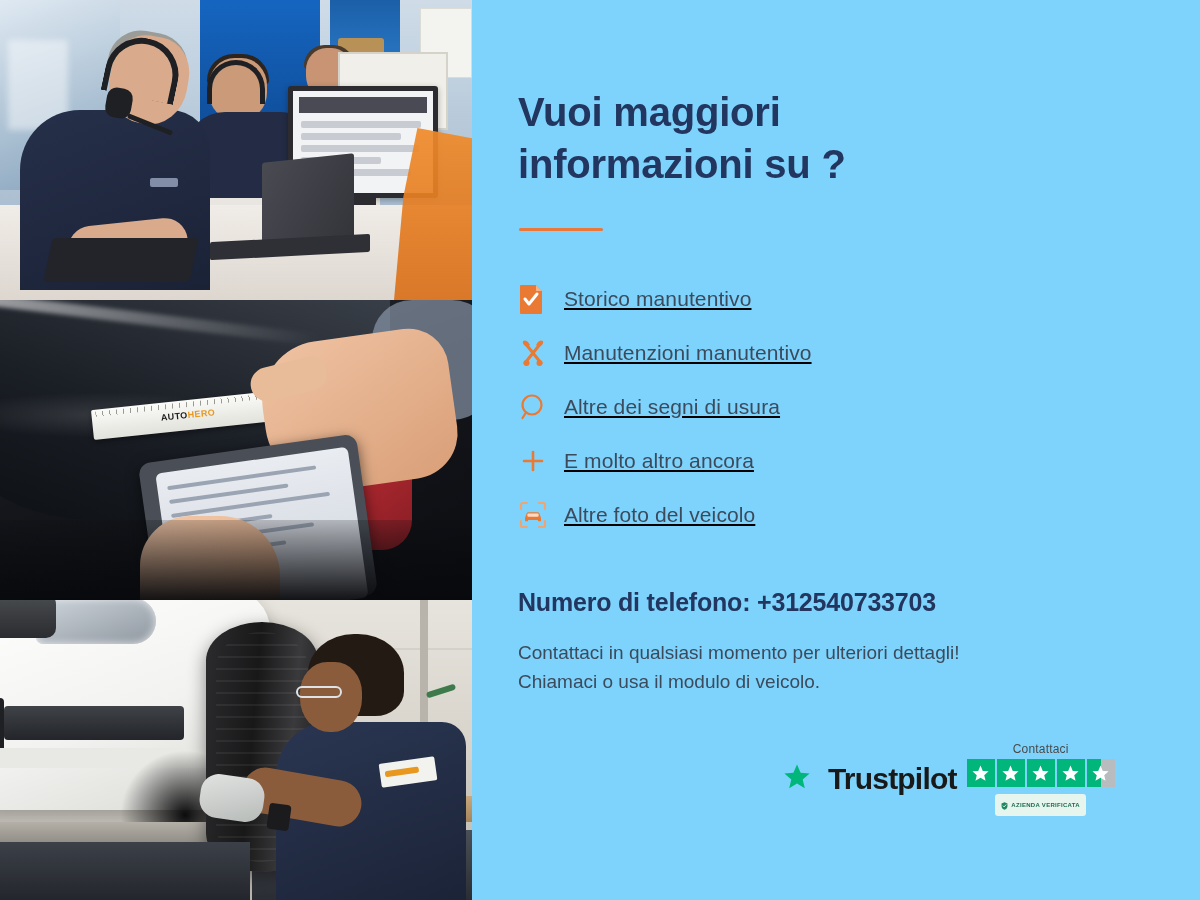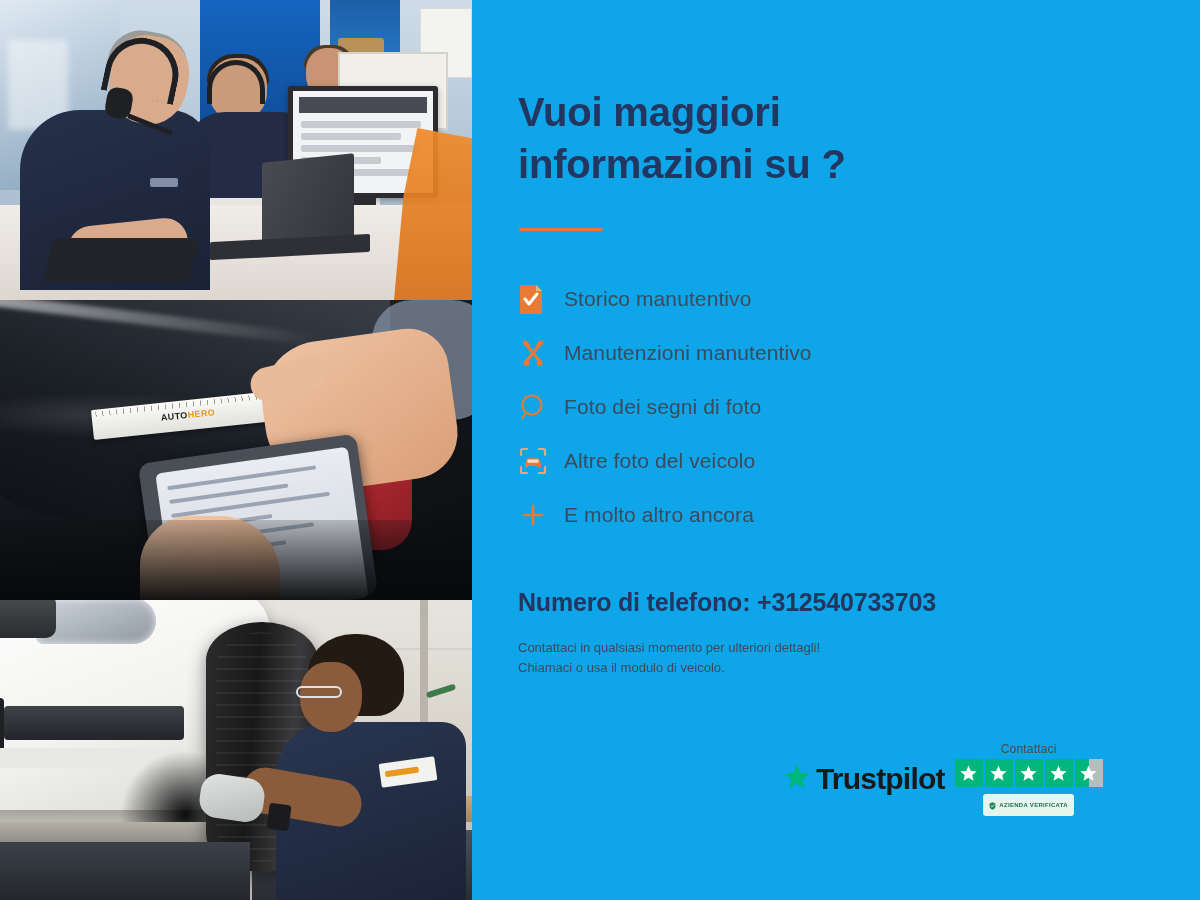--- a/index.html
+++ b/index.html
@@ -373,21 +373,21 @@
   }
   .ph3 .green{
     position:absolute; right:16px; top:88px; width:30px; height:6px;
     background:#3f7a4c; border-radius:3px; transform:rotate(-18deg);
   }
 
   
   .content {
     position:relative;
     flex:1;
-    background:#0ea5e9;
+    background:#7dd3fc;
     padding: 0;
   }
 
   .headline {
     position:absolute;
     left:46px;
     top:86px;
     width:400px;
     font-size:40px;
     line-height:1.3;
@@ -410,20 +410,21 @@
   .features {
     position:absolute;
     left:46px;
     top:272px;
     width:420px;
   }
   .feature {
     display:flex;
     align-items:center;
     height:54px;
+    text-decoration:underline;
   }
   .feature .ico {
     width:46px;
     flex:0 0 46px;
     display:flex;
     align-items:center;
     justify-content:flex-start;
   }
   .feature .ftxt {
     font-size:21px;
@@ -440,38 +441,38 @@
     font-weight:bold;
     color:#22365f;
     letter-spacing:-0.2px;
     white-space:nowrap;
   }
   .phone-sub {
     position:absolute;
     left:46px;
     top:638px;
     width:640px;
-    font-size:13px;
+    font-size:19px;
     line-height:1.55;
     color:#3c4a5c;
   }
 
   
   .trustpilot {
     position:absolute;
     left:310px;
     top:742px;
     display:flex;
     align-items:center;
     gap:10px;
   }
   .tp-logo {
     display:flex;
     align-items:center;
-    gap:4px;
+    gap:16px;
   }
   .tp-logo .tp-name {
     font-size:30px;
     font-weight:bold;
     color:#191919;
     letter-spacing:-0.8px;
   }
   .tp-right { display:flex; flex-direction:column; align-items:center; gap:3px; }
   .tp-rating-word {
     font-size:12px;
@@ -660,49 +661,49 @@
         <span class="ftxt">Manutenzioni manutentivo</span>
       </div>
 
       <div class="feature">
         <span class="ico">
           <svg width="28" height="30" viewBox="0 0 28 30">
             <circle cx="14" cy="13" r="9.5" fill="none" stroke="#ea7a33" stroke-width="2.2"></circle>
             <path d="M8 20.5 L4.5 26" stroke="#ea7a33" stroke-width="2.2" stroke-linecap="round"></path>
           </svg>
         </span>
-        <span class="ftxt">Foto dei segni di foto</span>
+        <span class="ftxt">Altre dei segni di usura</span>
+      </div>
+
+      <div class="feature">
+        <span class="ico">
+          <svg width="30" height="30" viewBox="0 0 30 30">
+            <g stroke="#ea7a33" stroke-width="2.6" stroke-linecap="round">
+              <path d="M15 6 V24"></path>
+              <path d="M6 15 H24"></path>
+            </g>
+          </svg>
+        </span>
+        <span class="ftxt">E molto altro ancora</span>
       </div>
 
       <div class="feature">
         <span class="ico">
           <svg width="30" height="30" viewBox="0 0 30 30">
             <g stroke="#f0a472" stroke-width="2.2" fill="none" stroke-linecap="round">
               <path d="M3 9 V4.5 a1.5 1.5 0 0 1 1.5 -1.5 H9"></path>
               <path d="M27 9 V4.5 a1.5 1.5 0 0 0 -1.5 -1.5 H21"></path>
               <path d="M3 21 V25.5 a1.5 1.5 0 0 0 1.5 1.5 H9"></path>
               <path d="M27 21 V25.5 a1.5 1.5 0 0 1 -1.5 1.5 H21"></path>
             </g>
             <path d="M7 18 l1.6 -4.4 a2 2 0 0 1 1.9 -1.3 h9 a2 2 0 0 1 1.9 1.3 L23 18 v2.4 a.9 .9 0 0 1 -.9 .9 h-1.3 a.9 .9 0 0 1 -.9 -.9 V20 H10.1 v.4 a.9 .9 0 0 1 -.9 .9 H7.9 a.9 .9 0 0 1 -.9 -.9 z" fill="#ea7a33"></path>
             <rect x="9.4" y="13.6" width="11.2" height="3.1" rx="1" fill="#ffd9bf"></rect>
           </svg>
         </span>
         <span class="ftxt">Altre foto del veicolo</span>
-      </div>
-
-      <div class="feature">
-        <span class="ico">
-          <svg width="30" height="30" viewBox="0 0 30 30">
-            <g stroke="#ea7a33" stroke-width="2.6" stroke-linecap="round">
-              <path d="M15 6 V24"></path>
-              <path d="M6 15 H24"></path>
-            </g>
-          </svg>
-        </span>
-        <span class="ftxt">E molto altro ancora</span>
       </div>
     </div>
 
     <div class="phone-title">Numero di telefono: +312540733703</div>
     <div class="phone-sub">
       <div>Contattaci in qualsiasi momento per ulteriori dettagli!</div>
       <div>Chiamaci o usa il modulo di veicolo.</div>
     </div>
 
     <div class="trustpilot">

